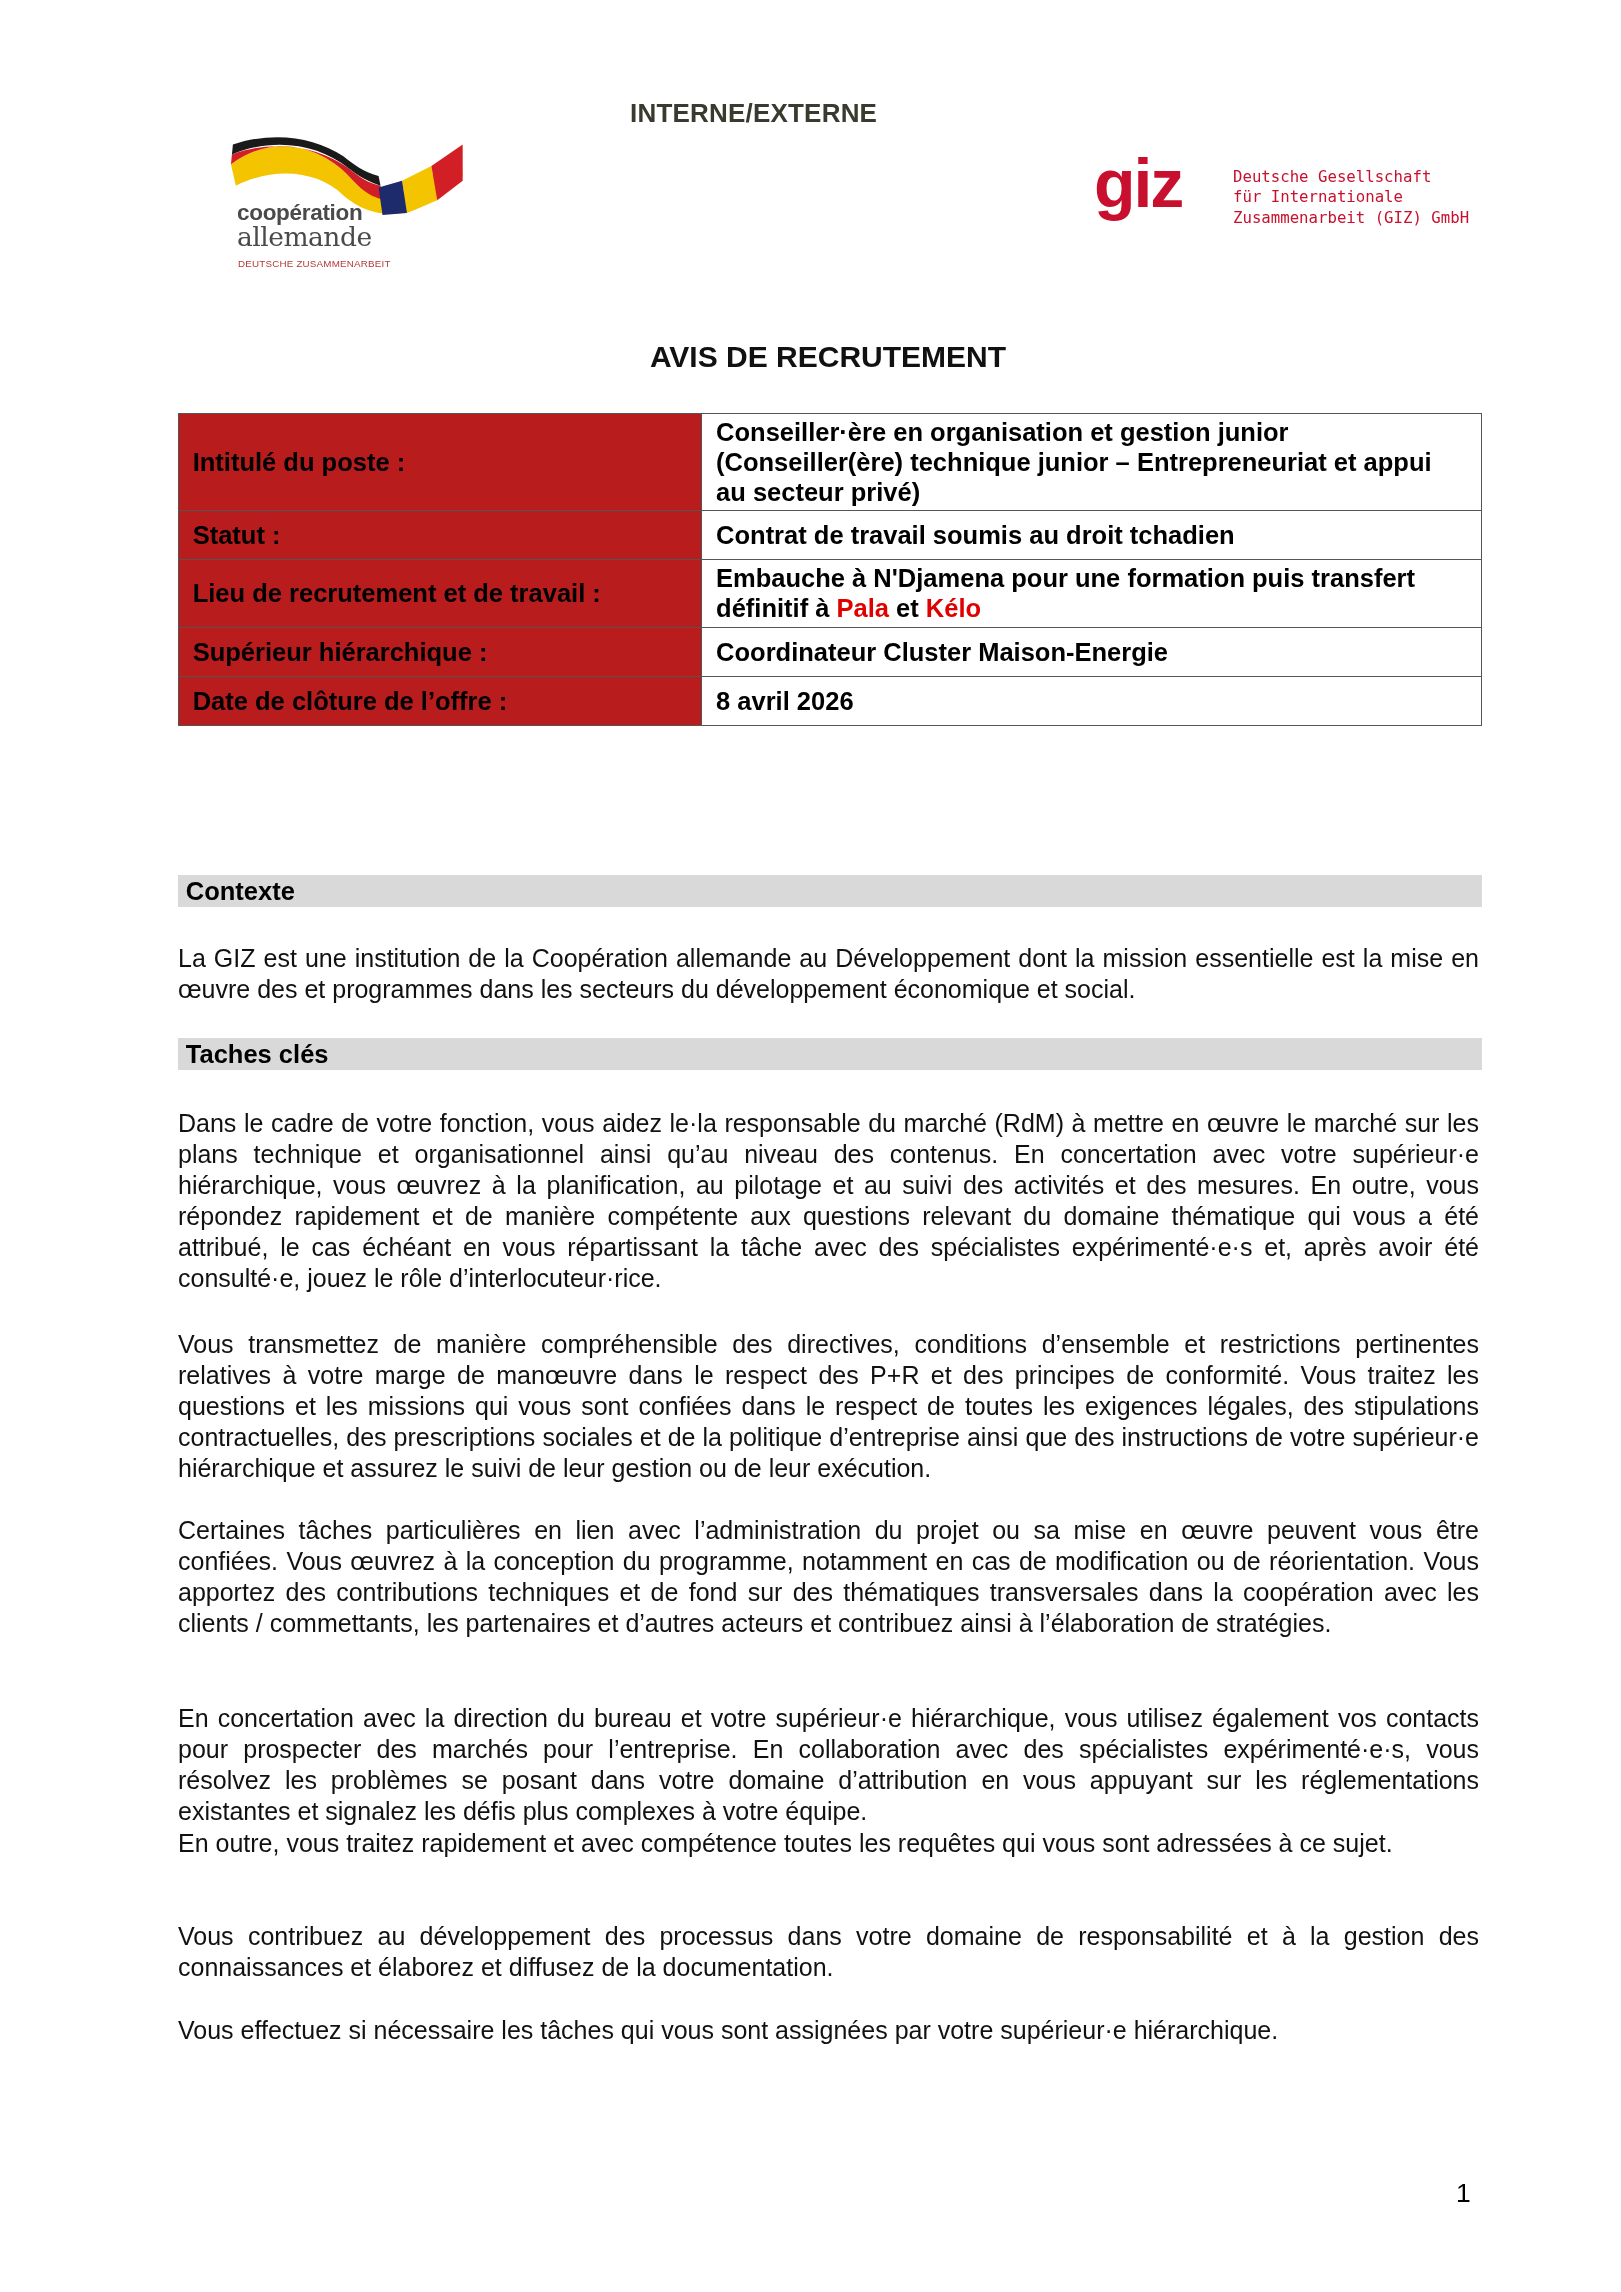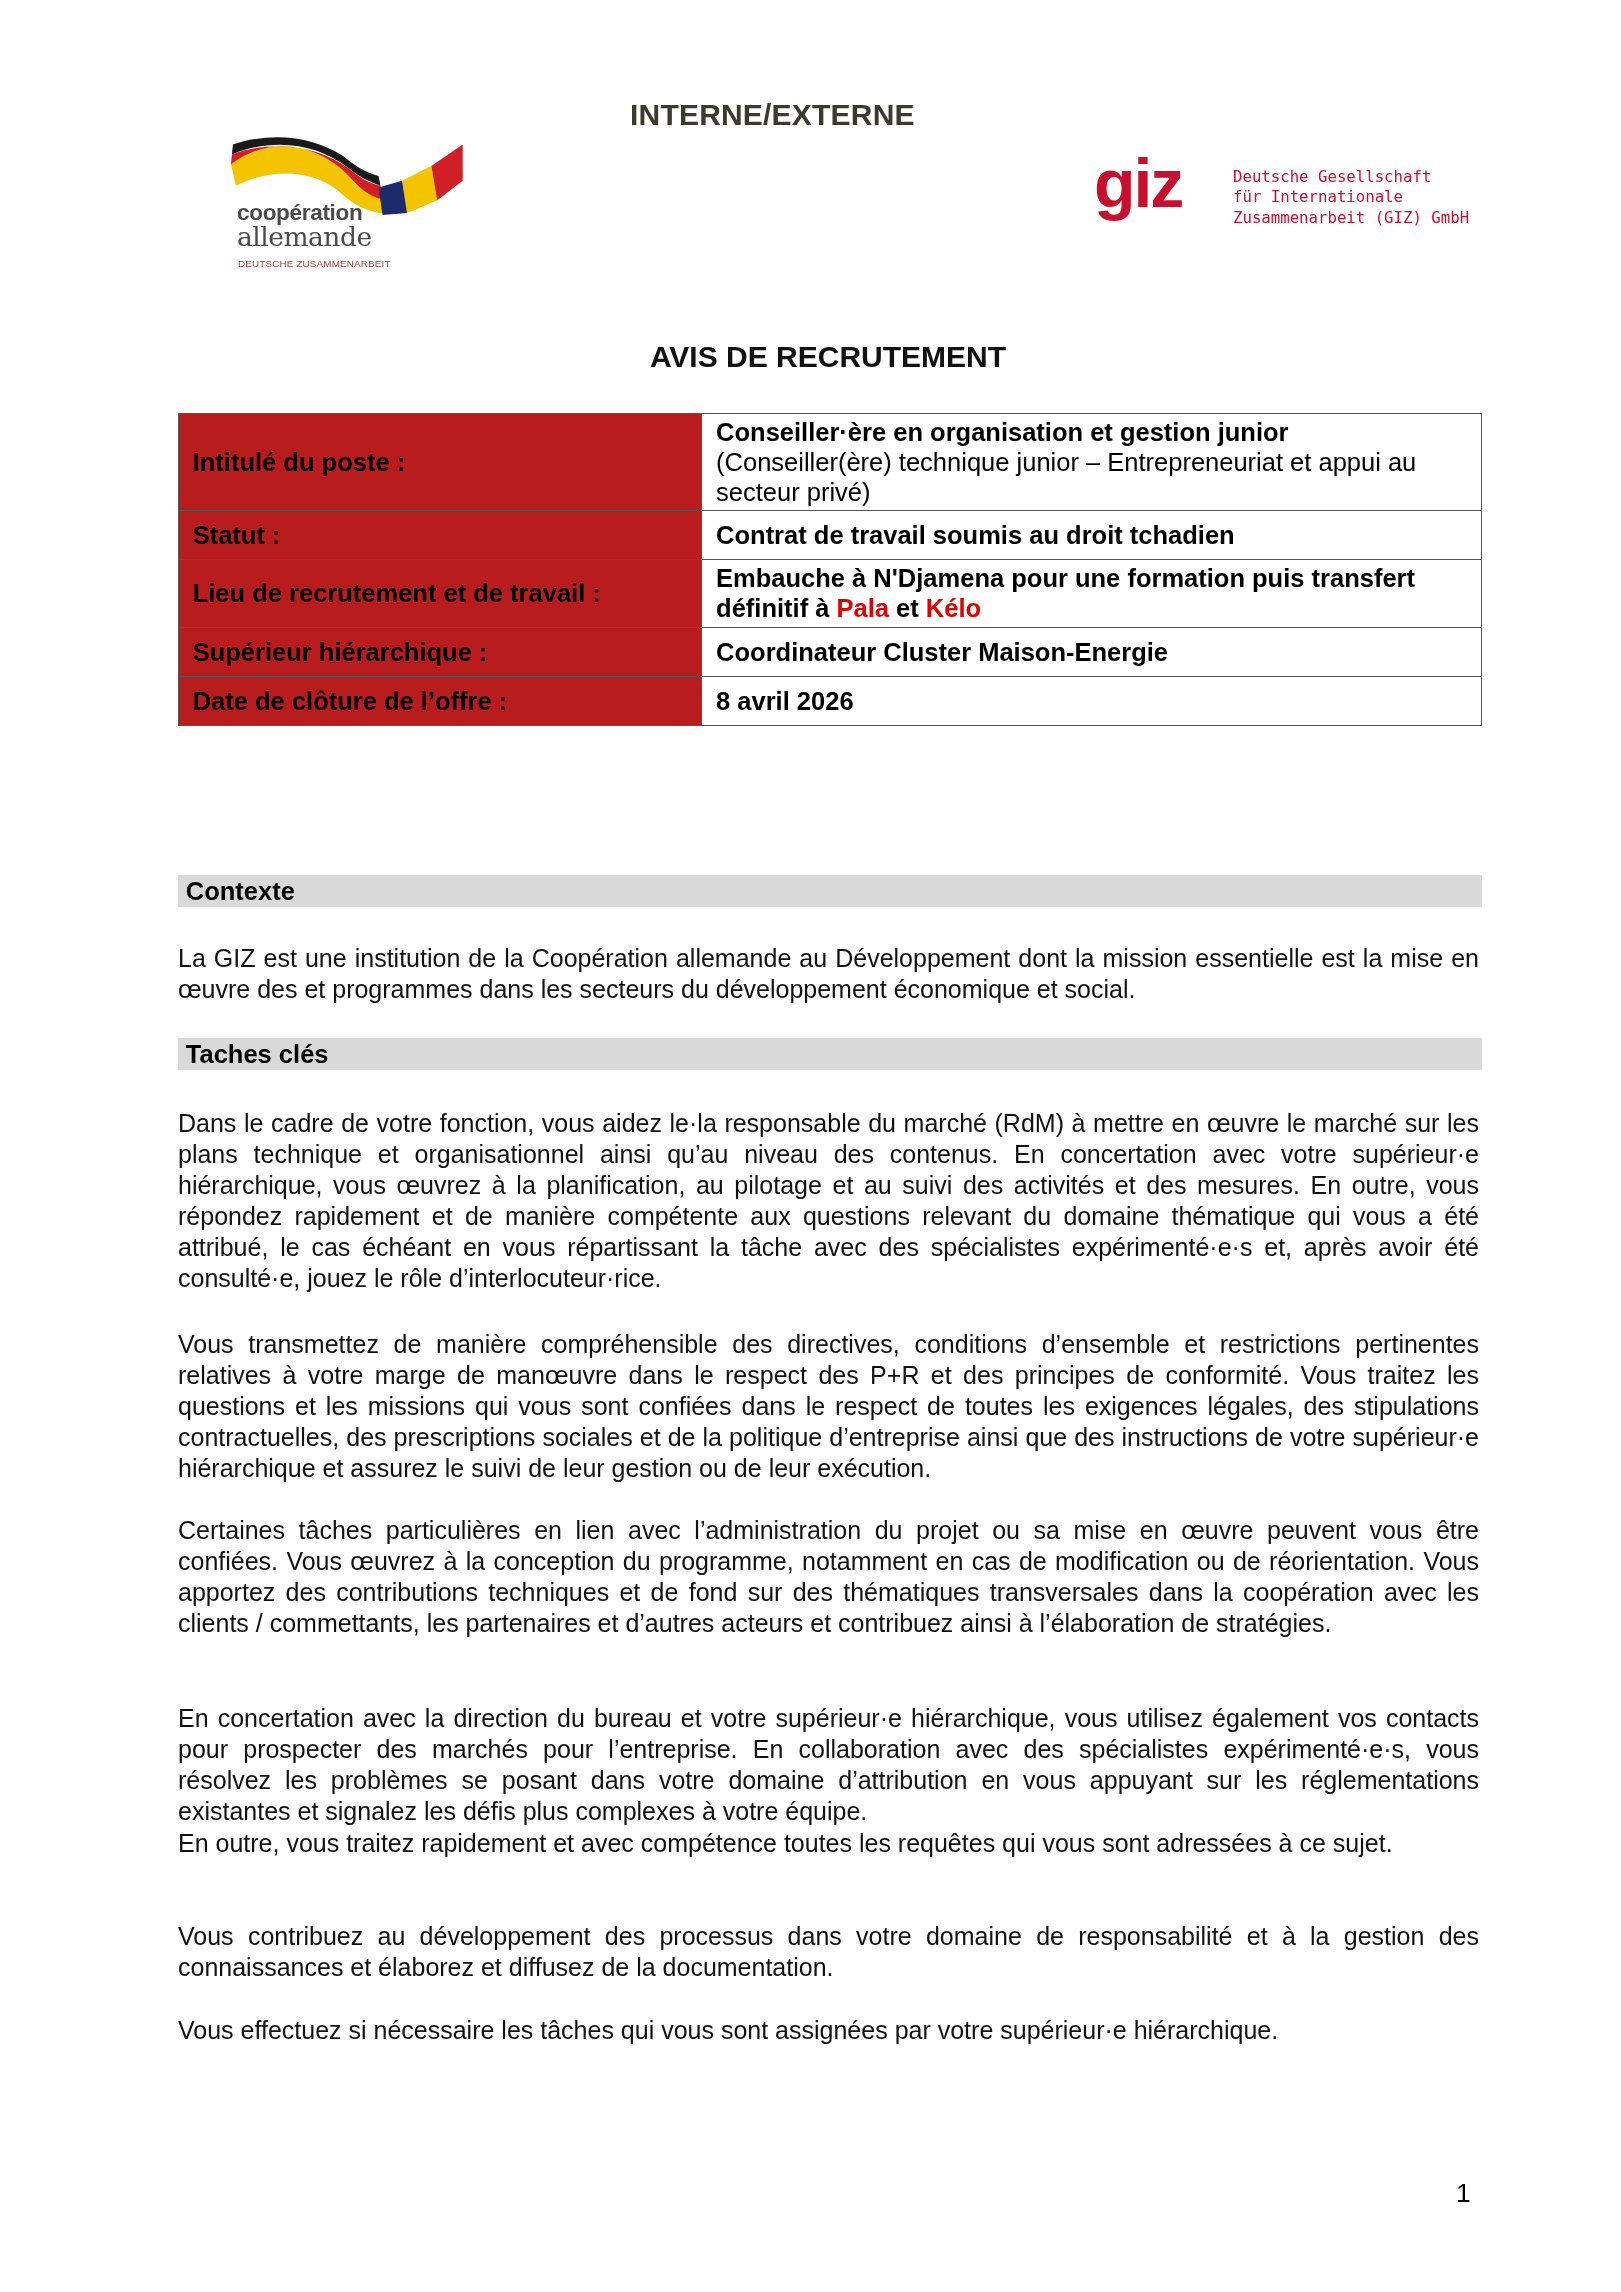--- a/index.html
+++ b/index.html
@@ -2,21 +2,21 @@
 <html><head>
 <meta charset="utf-8">
 <style>
   html, body { margin: 0; padding: 0; background: #ffffff; }
   body {
     width: 1621px; height: 2293px; position: relative; overflow: hidden;
     font-family: "Liberation Sans", sans-serif; color: #000;
   }
   .page-label {
     position: absolute; left: 630px; top: 98px;
-    font-size: 30px; font-weight: bold; color: #3a3a2e; letter-spacing: 0.2px;
+    font-size: 26px; font-weight: bold; color: #3a3a2e; letter-spacing: 0.2px;
   }
   
   .coop-logo { position: absolute; left: 206px; top: 127px; width: 265px; height: 147px; }
   .coop-logo .c1 { position: absolute; left: 31px; top: 73px; font-size: 22.5px; font-weight: bold; color: #4a4a4a; letter-spacing: -0.3px; }
   .coop-logo .c2 { position: absolute; left: 31px; top: 94px; font-family: "DejaVu Serif", serif; font-size: 26.5px; color: #4a4a4a; letter-spacing: -0.5px; }
   .coop-logo .c3 { position: absolute; left: 32px; top: 131px; font-size: 9.8px; color: #b33a3a; letter-spacing: 0.2px; }
   .coop-logo svg { position: absolute; left: 0; top: 0; }
   
   .giz-logo { position: absolute; left: 1088px; top: 149px; width: 392px; height: 108px; }
   .giz-mark { position: absolute; left: 5.9px; top: 0px; font-size: 68px; font-weight: bold; color: #c8102e; letter-spacing: -2px; line-height: 1; }
@@ -27,21 +27,21 @@
   }
   table.info {
     position: absolute; left: 178px; top: 413px; width: 1304px;
     border-collapse: collapse; font-size: 25.5px;
   }
   table.info td {
     border: 1.5px solid #555; padding: 2.9px 13.7px; vertical-align: middle; line-height: 30px;
   }
   table.info td.lbl { background: #b91c1c; width: 495px; font-weight: bold; }
   table.info td.val { background: #fff; font-weight: bold; }
-  table.info td.val .sub { font-weight: normal; display: block; }
+  table.info td.val .sub { font-weight: bold; display: block; }
   table.info tr.r0 td { height: 89px; }
   table.info tr.r1 td { height: 42px; }
   table.info tr.r2 td { height: 42px; }
   table.info tr.r3 td { height: 62px; }
   table.info tr.r4 td, table.info tr.r5 td, table.info tr.r6 td { height: 42px; }
   table.info tr.r6 td.val { border-left: 1.5px solid #555; }
   .red { color: #e00000; }
   .section-bar {
     position: absolute; left: 178px; width: 1304px; height: 32px;
     background: #d9d9d9; font-size: 25.5px; font-weight: bold;

